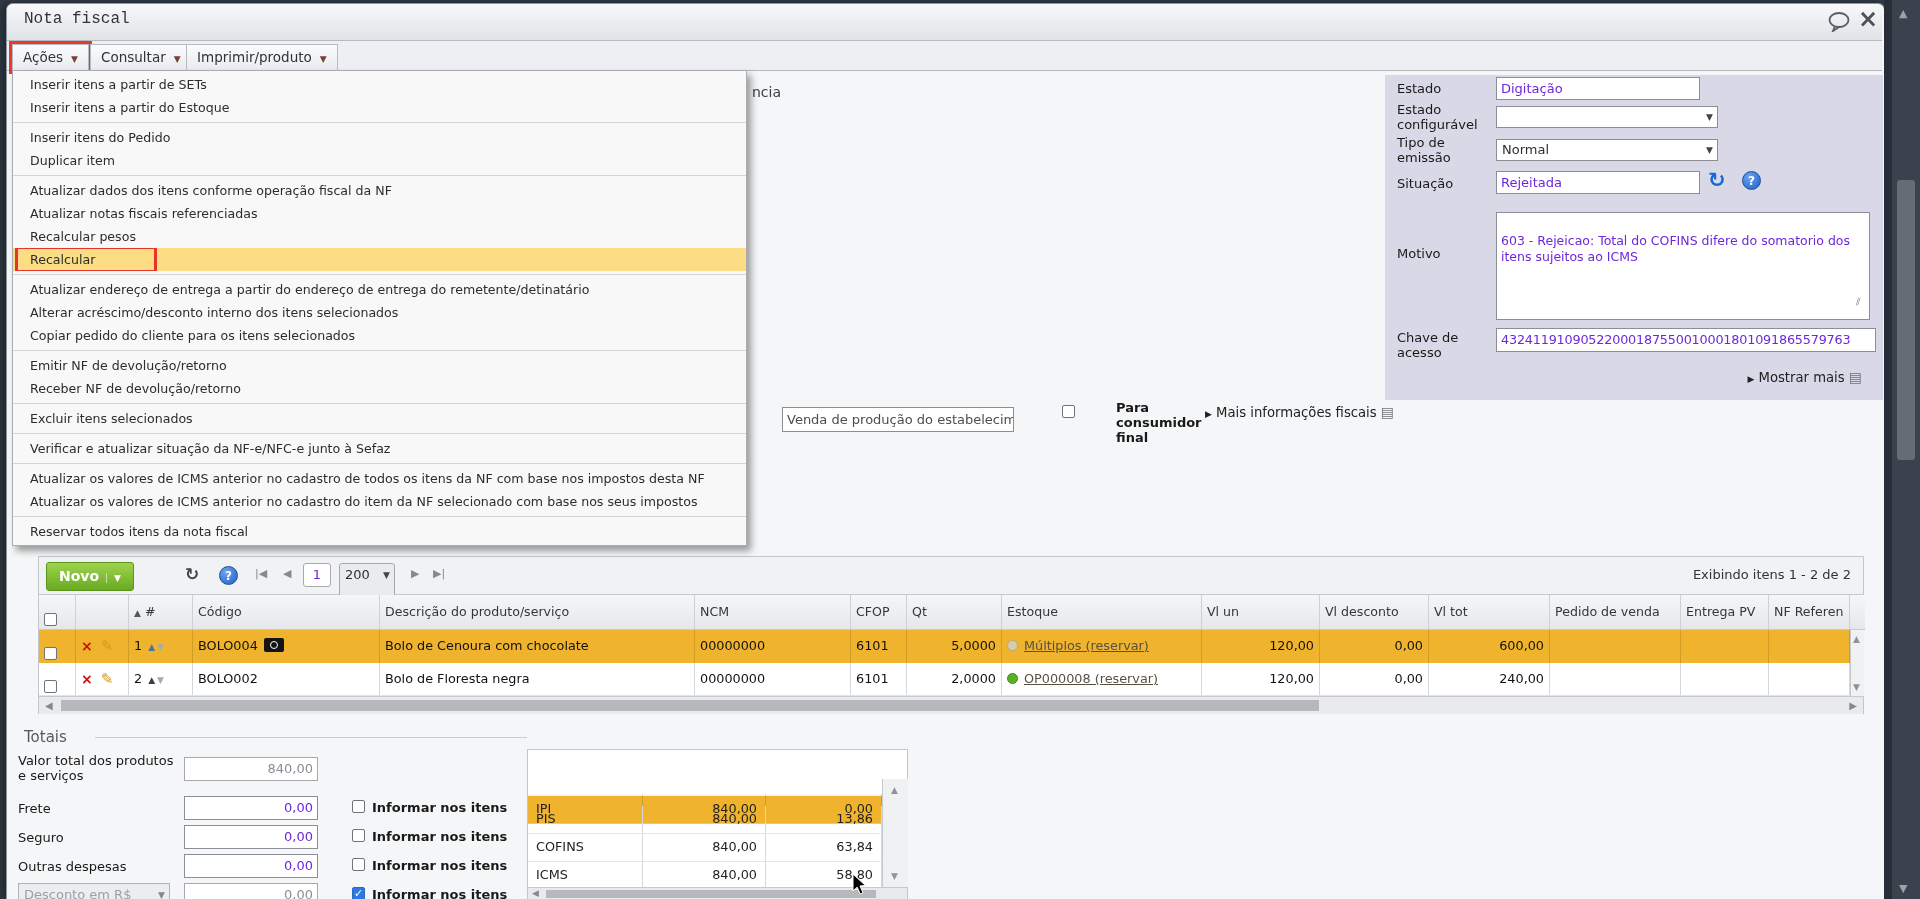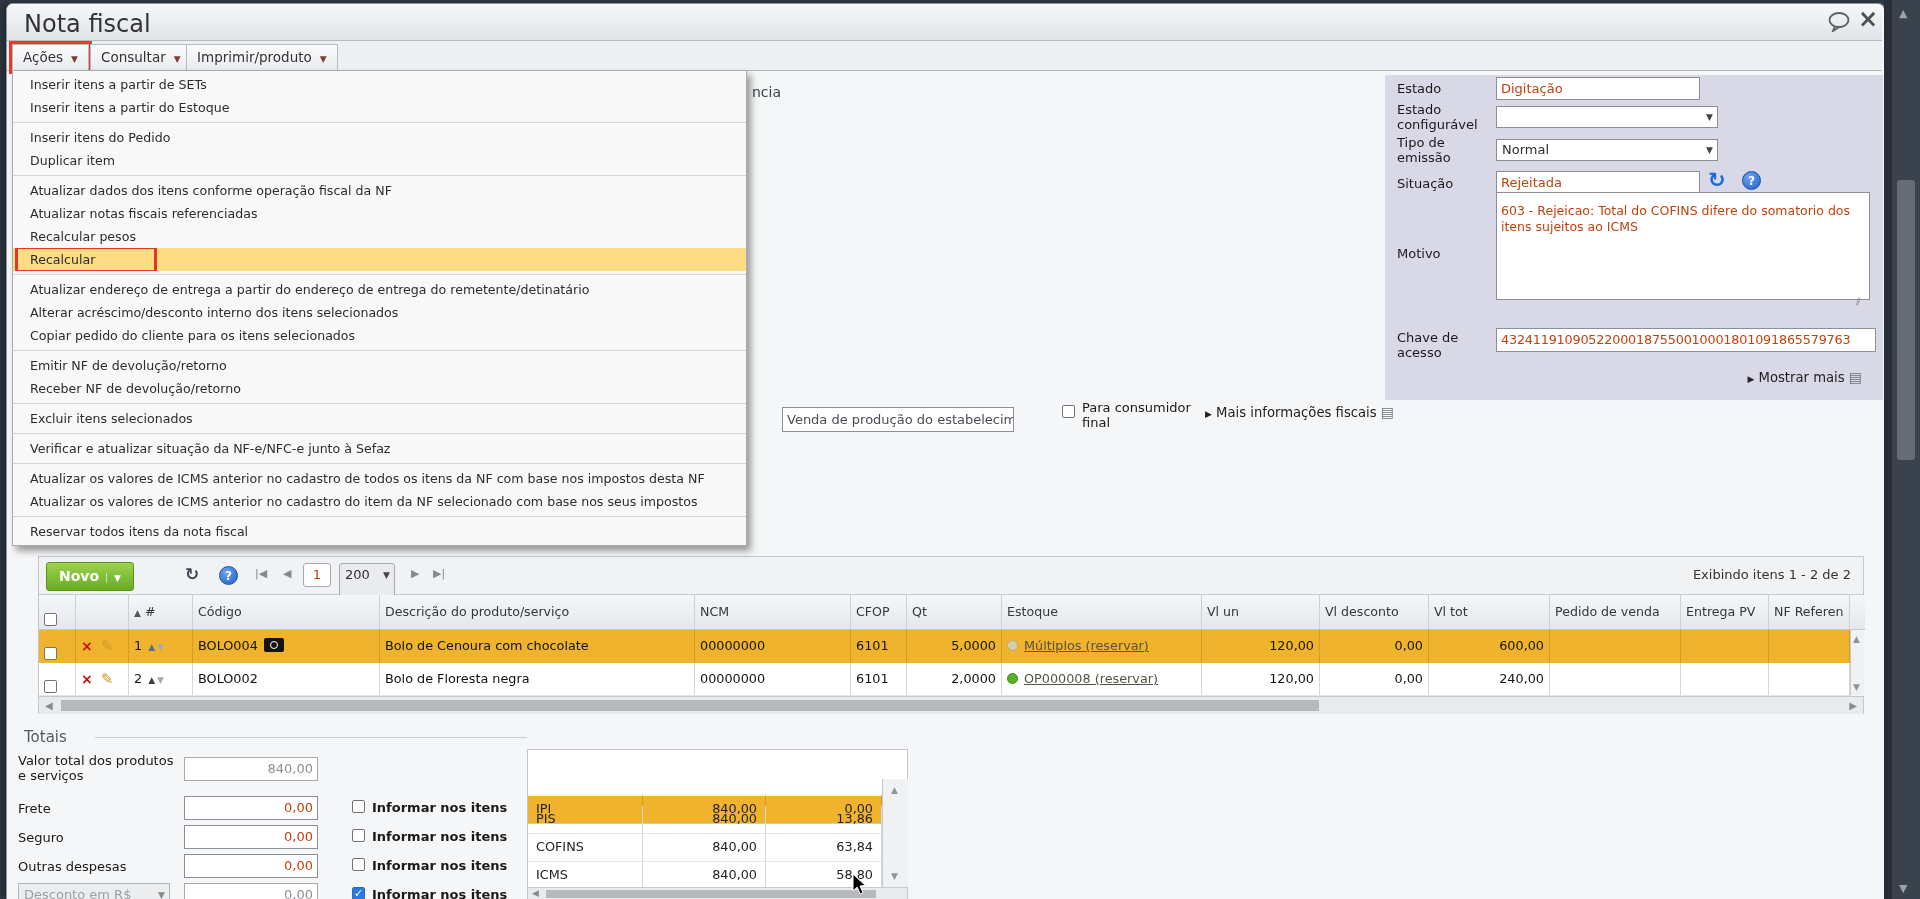--- a/index.html
+++ b/index.html
@@ -4,37 +4,37 @@
 <style>
   html,body{margin:0;padding:0;}
   body{width:1920px;height:899px;background:#313b45;position:relative;overflow:hidden;
        font-family:"DejaVu Sans",sans-serif;font-size:13px;color:#2d2d2d;}
   .abs{position:absolute;}
   
   .win{left:6px;top:3px;width:1877px;height:896px;background:#f5f6f7;border:1px solid #8f959d;
        border-bottom:none;border-radius:7px 7px 0 0;box-shadow:-4px 0 8px rgba(0,0,0,.35);}
   .titlebar{left:7px;top:4px;width:1875px;height:36px;border-radius:6px 6px 0 0;
        background:linear-gradient(#f6f8fa,#e0e3e7);border-bottom:1px solid #b7bbc1;}
-  .title{left:24px;top:10px;font-size:24px;color:#333;}
+  .title{left:24px;top:10px;font-size:16px;color:#333;font-family:Liberation Mono, monospace;}
   .closex{left:1858px;top:6px;font-size:24px;font-weight:bold;color:#4c5157;line-height:26px;}
   .menubar{left:7px;top:41px;width:1875px;height:29px;background:#edeff2;border-bottom:1px solid #b3b7bd;}
   .mbtn{position:absolute;top:44px;height:25px;line-height:25px;padding:0 10px;background:linear-gradient(#fafbfc,#e9ebee);
         border:1px solid #b6bac1;color:#333;font-size:13.5px;white-space:nowrap;}
   .mbtn .arr{color:#7a4038;font-size:9px;margin-left:8px;}
   .red-out{outline:3px solid #e8392e;outline-offset:0;}
   
   .ddmenu{left:12px;top:70px;width:733px;background:#f8f8f9;border:1px solid #a9adb3;
         box-shadow:4px 5px 7px rgba(0,0,0,.38);padding:2px 0;z-index:30;}
   .mi{height:23px;line-height:23px;padding-left:17px;font-size:12.6px;color:#2d2d2d;white-space:nowrap;overflow:hidden;position:relative;}
   .msep{border-top:1px solid #d3d5d9;margin:3px 0;height:0;}
   .mi.sel{background:#fcdd84;}
   .redframe{position:absolute;left:2px;top:-2px;width:136px;height:21px;border:3px solid #e5352b;pointer-events:none;}
   
   .tbx{position:absolute;background:#fff;border:1px solid #8b8e94;box-sizing:border-box;
-       font-family:"DejaVu Sans",sans-serif;font-size:13px;color:#c2410c;padding:0 4px;white-space:nowrap;overflow:hidden;}
+       font-family:"DejaVu Sans",sans-serif;font-size:13px;color:#6d28d9;padding:0 4px;white-space:nowrap;overflow:hidden;}
   .dis{color:#8b8f95;border-color:#a7a9ad;}
   .num{text-align:right;}
   .selbox{position:absolute;background:#fff;border:1px solid #8b8e94;box-sizing:border-box;
        font-size:13px;color:#2f2f2f;padding:0 18px 0 5px;white-space:nowrap;overflow:hidden;}
   .selbox .sarr{position:absolute;right:4px;top:0;color:#444;font-size:9px;}
   .lbl{position:absolute;color:#191919;font-size:13px;line-height:15px;}
   .cb{position:absolute;width:13px;height:13px;background:#fff;border:1px solid #707478;border-radius:2px;box-sizing:border-box;}
   .cb.on{background:#2a7ae2;border-color:#2a6ac2;color:#fff;font-size:11px;line-height:12px;text-align:center;font-weight:bold;}
   .panel{left:1385px;top:75px;width:498px;height:325px;background:#d9d8e6;}
   .linkish{font-size:13.2px;color:#222;white-space:nowrap;}
@@ -147,33 +147,33 @@
 <div class="selbox" style="left:1496px;top:106px;width:222px;height:22px;line-height:20px">
     <span class="sarr" style="line-height:20px">▼</span>
   </div>
 <div class="lbl" style="left:1397px;top:135px;width:95px">Tipo de emissão</div>
 <div class="selbox" style="left:1496px;top:139px;width:222px;height:22px;line-height:20px"><span>Normal</span><span class="sarr" style="line-height:20px">▼</span></div>
 <div class="lbl" style="left:1397px;top:176px">Situação</div>
 <div class="tbx" style="left:1496px;top:171px;width:204px;height:23px;line-height:21px">Rejeitada</div>
 <div class="refresh" style="left:1708px;top:169px">↻</div>
 <div class="helpc" style="left:1742px;top:171px">?</div>
 <div class="lbl" style="left:1397px;top:246px">Motivo</div>
-<div class="tbx" style="left:1496px;top:192px;width:374px;height:108px;white-space:normal;font-size:12.5px;line-height:16px;padding:10px 4px">603 - Rejeicao: Total do COFINS difere do somatorio dos itens sujeitos ao ICMS</div>
+<div class="tbx" style="left:1496px;top:212px;width:374px;height:108px;white-space:normal;font-size:12.5px;line-height:16px;padding:20px 4px">603 - Rejeicao: Total do COFINS difere do somatorio dos itens sujeitos ao ICMS</div>
 <div class="abs" style="left:1856px;top:296px;color:#777;font-size:10px">⫽</div>
 <div class="lbl" style="left:1397px;top:330px;width:80px">Chave de acesso</div>
 <div class="tbx" style="left:1496px;top:328px;width:380px;height:24px;line-height:22px;font-size:12.8px;letter-spacing:-0.2px">43241191090522000187550010001801091865579763</div>
 <div class="abs" style="left:1620px;top:369px;width:242px;text-align:right">
   <span class="tri">▶</span>
   <span class="linkish">Mostrar mais</span>
   <span class="licon">▤</span>
 </div>
 
 <div class="tbx" style="left:782px;top:407px;width:232px;height:25px;line-height:23px;color:#4a4e53">Venda de produção do estabelecime</div>
 <div class="cb" style="left:1062px;top:405px"></div>
-<div class="lbl" style="left:1082px;top:400px;width:112px;font-weight:normal">Para consumidor final</div>
+<div class="lbl" style="left:1116px;top:400px;width:112px;font-weight:bold">Para consumidor final</div>
 <div class="abs" style="left:1205px;top:404px;white-space:nowrap">
   <span class="tri">▶</span>
   <span class="linkish">Mais informações fiscais</span>
   <span class="licon">▤</span>
 </div>
 
 <div class="abs ptitle" style="left:24px;top:526px">Produtos/serviços</div>
 <div class="abs tblbox">
   <div class="toolbar">
     <div class="novo"><span>Novo</span><span class="na">▼</span></div>

